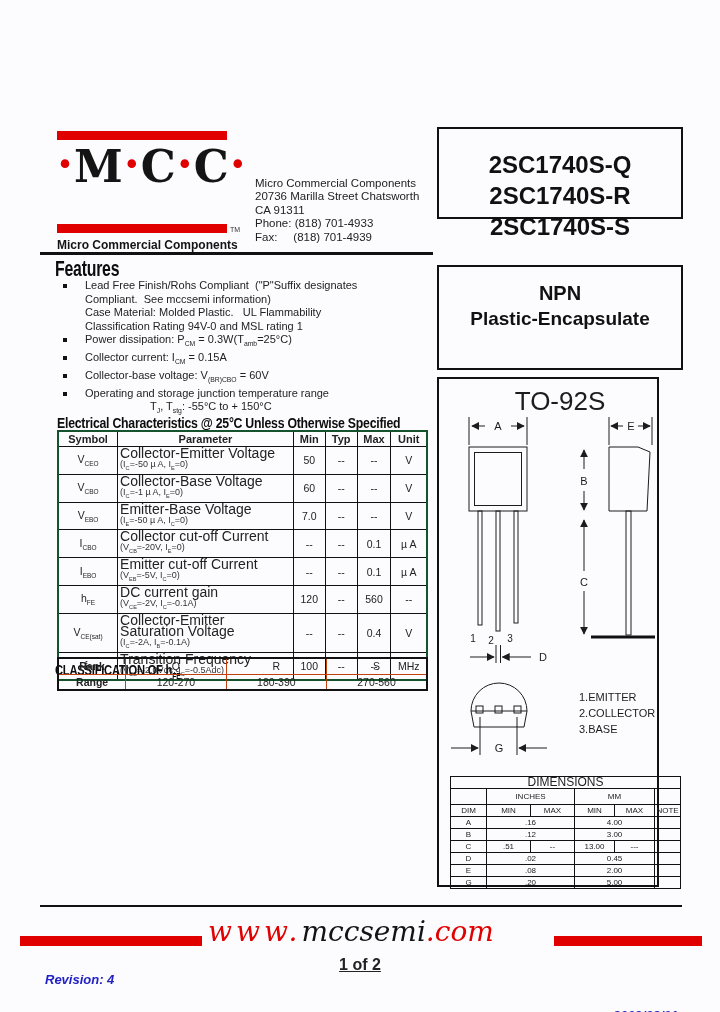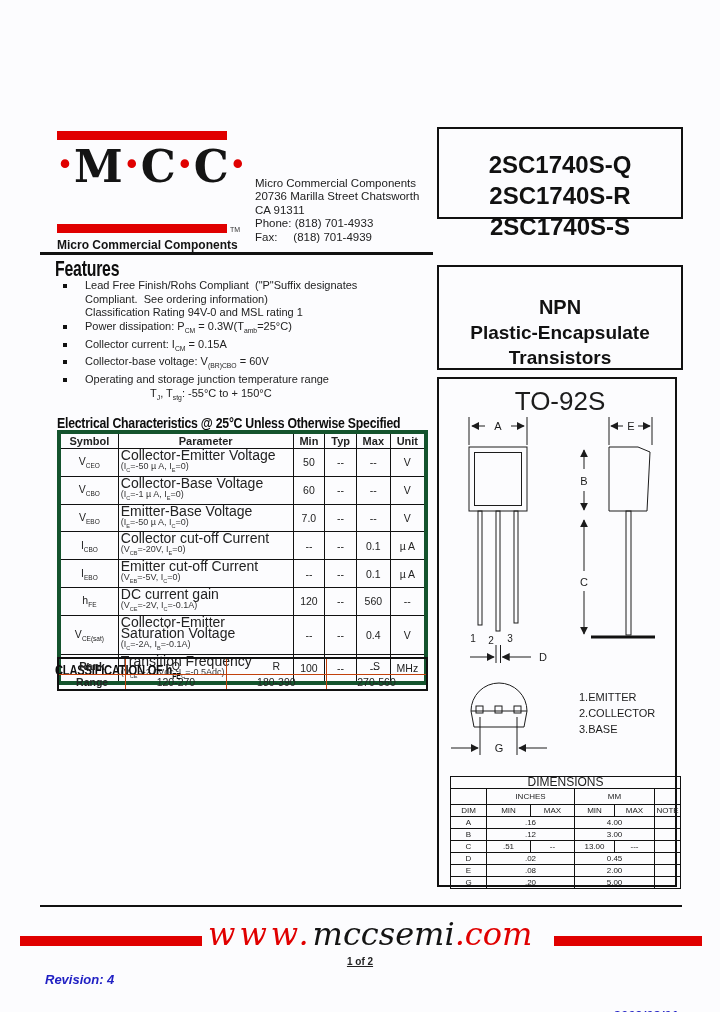--- a/index.html
+++ b/index.html
@@ -29,44 +29,44 @@
   .feat-line .bullet{width:4px;height:4px;background:#111;margin:5px 18px 0 8px;flex:none;}
   .feat-line.cont{padding-left:30px;}
   .feat-line.cont .ftxt{padding-left:0;}
   .feat-line .ftxt{white-space:pre;}
   .feat-line.centered{padding-left:95px;}
   sub{font-size:0.62em;}
   
   table{border-collapse:collapse;}
   .etbl{width:371px;font-size:10.5px;}
   .etbl th,.etbl td{border:1px solid #111;padding:0 2px;color:#222;}
-  .etbl{border:4px solid #14532d;}
+  .etbl{border:2px solid #14532d;}
   .etbl th{font-size:11px;padding:1px 2px;}
   .etbl td.sym{text-align:center;font-size:10.5px;}
   .etbl td.par{text-align:left;}
   .etbl .pname{font-size:14px;line-height:11px;padding-top:1px;}
   .etbl .pcond{font-size:9px;line-height:10px;color:#333;padding-bottom:1px;}
   .etbl td.val{text-align:center;}
   
   .ctbl{width:371px;font-size:10.5px;border:2px solid #111;}
   .ctbl td{border:1px solid #c2410c;text-align:center;line-height:12.5px;color:#222;}
   .ctbl td.lab{font-weight:bold;}
   
   .dtbl{width:230px;font-size:8px;border:1px solid #111;table-layout:fixed;}
   .dtbl td{border:1px solid #111;text-align:center;padding:0;line-height:11px;color:#222;
     overflow:hidden;white-space:nowrap;}
   .dtbl .ttl{font-size:12px;}
   .dtbl .grp{line-height:15px;}
   
-  .site{font-family:"DejaVu Serif",serif;font-style:italic;font-size:32px;white-space:nowrap;}
+  .site{font-family:"DejaVu Serif",serif;font-style:italic;font-size:28px;white-space:nowrap;}
   .site .red{color:#e00000;}
   .site .blk{color:#141414;}
   .fline{background:#111;height:2px;}
   .fbar{background:#e00000;height:10px;}
-  .pageno{font-size:10px;font-weight:bold;color:#222;text-decoration:underline;}
+  .pageno{font-size:16px;font-weight:bold;color:#222;text-decoration:underline;}
   .rev{font-size:13px;font-weight:bold;font-style:italic;color:#2121c4;}
   svg text{fill:#1c1c1c;font-family:"Liberation Sans",sans-serif;}
   svg .ln{stroke:#1c1c1c;stroke-width:1;fill:none;}
 </style>
 </head>
 <body>
 
 <div class="abs logo-bar" style="left:57px;top:131px;width:170px;"></div>
 <div class="abs wordmark" style="left:57px;top:143px;width:170px;text-align:center;"><span class="dot">·</span><span class="ltr">M</span><span class="dot">·</span><span class="ltr">C</span><span class="dot">·</span><span class="ltr">C</span><span class="dot">·</span></div>
 <div class="abs logo-bar" style="left:57px;top:224px;width:170px;"></div>
@@ -85,37 +85,39 @@
 
 <div class="abs box" style="left:437px;top:127px;width:246px;height:92px;">
   <div style="padding-top:20px;">
     <div class="pn-line">2SC1740S-Q</div>
     <div class="pn-line">2SC1740S-R</div>
     <div class="pn-line">2SC1740S-S</div>
   </div>
 </div>
 
 <div class="abs box" style="left:437px;top:265px;width:246px;height:105px;">
-  <div style="padding-top:28px;">
+  <div style="padding-top:14px;">
     <div class="dt-line" style="font-size:20px;">NPN</div>
     <div class="dt-line">Plastic-Encapsulate</div>
-    <div class="dt-line">Transistors</div>
   </div>
 </div>
 
 <div class="abs" style="left:55px;top:256px;">
   <span class="hd-cond" style="font-size:22px;transform:scaleX(0.72);">Features</span>
 </div>
 <div class="abs" style="left:55px;top:279px;width:380px;">
     <div class="feat-line">
       <span class="bullet"></span>
       <span class="ftxt">Lead Free Finish/Rohs Compliant  ("P"Suffix designates</span>
     </div>
     <div class="feat-line cont">
-      <span class="ftxt">Compliant.  See ordering information)</span>
+      <span class="ftxt">Compliant.  See mccsemi information)</span>
+    </div>
+    <div class="feat-line cont">
+      <span class="ftxt">Case Material: Molded Plastic.   UL Flammability</span>
     </div>
     <div class="feat-line cont">
       <span class="ftxt">Classification Rating 94V-0 and MSL rating 1</span>
     </div>
     <div class="feat-line">
       <span class="bullet"></span>
       <span class="ftxt">Power dissipation: P<sub>CM</sub> = 0.3W(T<sub>amb</sub>=25°C)</span>
     </div>
     <div class="feat-line">
       <span class="bullet"></span>
@@ -267,21 +269,21 @@
       </tr>
       <tr>
         <td class="lab">Range</td>
         <td>120-270</td>
         <td>180-390</td>
         <td>270-560</td>
       </tr>
     </tbody>
 </table>
 
-<div class="abs box" style="left:437px;top:377px;width:240px;height:510px;">
+<div class="abs box" style="left:437px;top:377px;width:222px;height:510px;">
   <svg width="242" height="392" viewBox="0 0 242 392" style="position:absolute;left:0;top:0;">
     <defs>
       <marker id="ar" viewBox="0 0 10 10" refX="9" refY="5" markerWidth="8" markerHeight="8" orient="auto">
         <path d="M0,0 L10,5 L0,10 z" fill="#1c1c1c"></path>
       </marker>
     </defs>
     <text x="121" y="31" font-size="26" text-anchor="middle">TO-92S</text>
 
     <path class="ln" d="M30,38 V66 M88,38 V66"></path>
     <line class="ln" x1="46" y1="47" x2="33" y2="47" marker-end="url(#ar)"></line>

